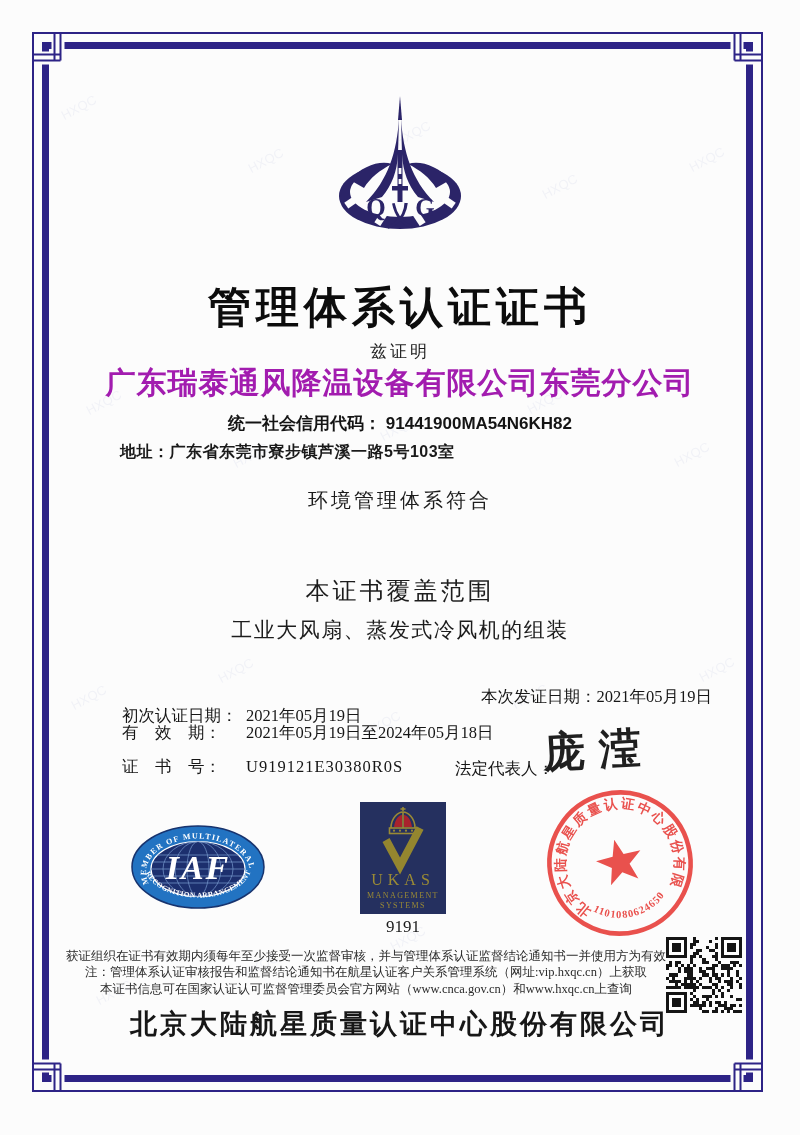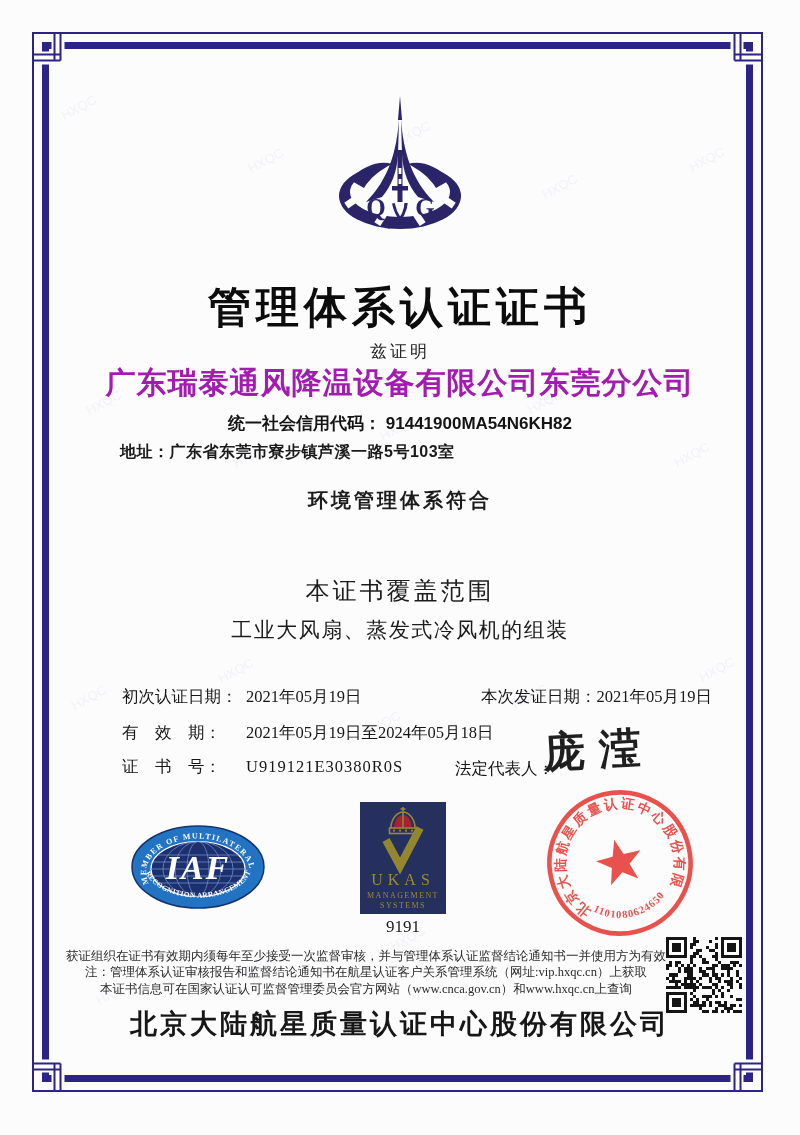--- a/index.html
+++ b/index.html
@@ -6,21 +6,21 @@
   .page{position:relative;width:800px;height:1135px;background:#fcfcfc;overflow:hidden;
         font-family:"Liberation Serif",serif;color:#1c1c1c;}
   .abs{position:absolute;}
   .ctr{left:0;width:800px;text-align:center;}
   .sans{font-family:"Liberation Sans",sans-serif;}
   .title{top:279px;font-size:43px;font-weight:bold;letter-spacing:5px;color:#0c0c0c;}
   .certify{top:340px;font-size:17px;letter-spacing:3px;}
   .company{top:363px;font-size:30px;font-weight:bold;letter-spacing:1px;color:#a21caf;}
   .codeline{top:412px;font-size:17px;font-weight:bold;color:#141414;}
   .address{left:120px;top:442px;font-size:16px;font-weight:bold;color:#1a1a1a;letter-spacing:.5px;}
-  .system{top:487px;font-size:20px;letter-spacing:3px;font-weight:bold;}
+  .system{top:487px;font-size:20px;letter-spacing:3px;}
   .standard{top:529px;font-size:22px;font-weight:bold;letter-spacing:1px;}
   .scopelabel{top:575px;font-size:24px;letter-spacing:3px;}
   .scope{top:616px;font-size:21px;letter-spacing:1.5px;}
   .drow{font-size:16.5px;color:#161616;}
   .dlabel{display:inline-block;min-width:124px;}
   .certno{letter-spacing:1px;}
   .sig{left:543px;top:722px;font-size:42px;font-weight:bold;letter-spacing:14px;
        transform:rotate(-3deg);color:#1f1f1f;}
   .notes{left:60px;top:948px;width:612px;text-align:center;font-size:12.5px;
          line-height:16.4px;color:#2b2b2b;}
@@ -100,21 +100,21 @@
   <div class="abs ctr title sans">管理体系认证证书</div>
   <div class="abs ctr certify">兹证明</div>
   <div class="abs ctr company sans">广东瑞泰通风降温设备有限公司东莞分公司</div>
   <div class="abs ctr codeline sans">统一社会信用代码： 91441900MA54N6KH82</div>
   <div class="abs address sans"><span>地址：</span><span>广东省东莞市寮步镇芦溪一路5号103室</span></div>
 
   <div class="abs ctr system">环境管理体系符合</div>
   <div class="abs ctr scopelabel">本证书覆盖范围</div>
   <div class="abs ctr scope">工业大风扇、蒸发式冷风机的组装</div>
 
-  <div class="abs drow" style="left:122px;top:686px;"><span class="dlabel">初次认证日期：</span><span>2021年05月19日</span></div>
+  <div class="abs drow" style="left:122px;top:705px;"><span class="dlabel">初次认证日期：</span><span>2021年05月19日</span></div>
   <div class="abs drow" style="left:481px;top:686px;"><span>本次发证日期：</span><span>2021年05月19日</span></div>
   <div class="abs drow" style="left:122px;top:722px;"><span class="dlabel">有　效　期：</span><span>2021年05月19日至2024年05月18日</span></div>
   <div class="abs drow" style="left:122px;top:756px;"><span class="dlabel">证　书　号：</span><span class="certno">U919121E30380R0S</span></div>
   <div class="abs drow" style="left:455px;top:758px;"><span>法定代表人：</span></div>
   <div class="abs sig">庞滢</div>
 
   <svg class="abs" style="left:128px;top:820px;" width="140" height="94" viewBox="-70 -47 140 94">
     <defs>
       <clipPath id="globeclip">
           <ellipse cx="0" cy="2" rx="47" ry="27.5"></ellipse>

